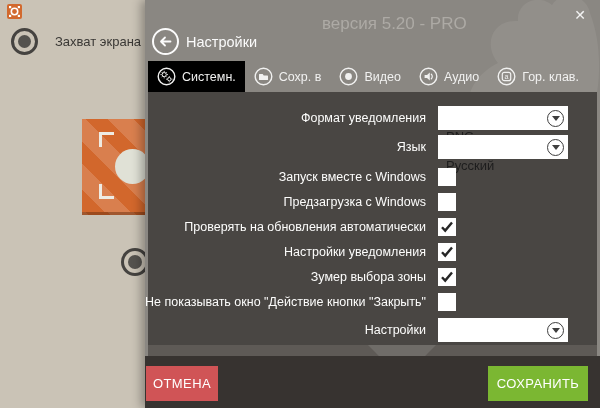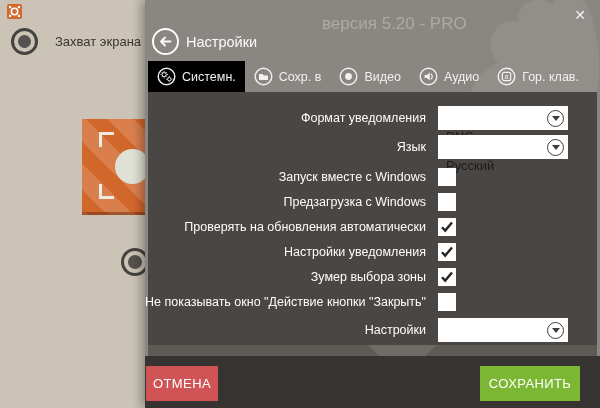--- a/index.html
+++ b/index.html
@@ -71,21 +71,21 @@
   .checkbox.checked svg { display:block; }
 
   
   .strip { position:absolute; left:3px; top:345px; width:449px; height:11px; background:#5e5a56; }
   .notch { position:absolute; left:220px; top:0; width:68px; height:11px; background:#6f6c68;
            clip-path:polygon(0 0,100% 0,84% 100%,16% 100%); }
   .footer { position:absolute; left:0; top:356px; width:455px; height:52px; background:#373330; }
   .btn { position:absolute; top:10px; height:35px; display:flex; align-items:center;
          justify-content:center; font-size:13px; color:#ffffff; letter-spacing:.4px; cursor:default; }
   .btn-cancel { left:1px; width:72px; background:#d05456;text-align:center; }
-  .btn-save { right:20px; width:100px; background:#7bb732; }
+  .btn-save { right:12px; width:100px; background:#7bb732; }
 </style>
 </head>
 <body>
 
 <div class="left-panel">
   <svg class="app-icon" viewBox="0 0 15 15">
     <rect x="0" y="0" width="15" height="15" rx="2" fill="#d2692e"></rect>
     <circle cx="7.5" cy="7.5" r="3.2" fill="none" stroke="#ffffff" stroke-width="1.6"></circle>
     <rect x="2" y="2" width="2.2" height="2.2" fill="#ffffff"></rect>
     <rect x="10.8" y="2" width="2.2" height="2.2" fill="#ffffff"></rect>

